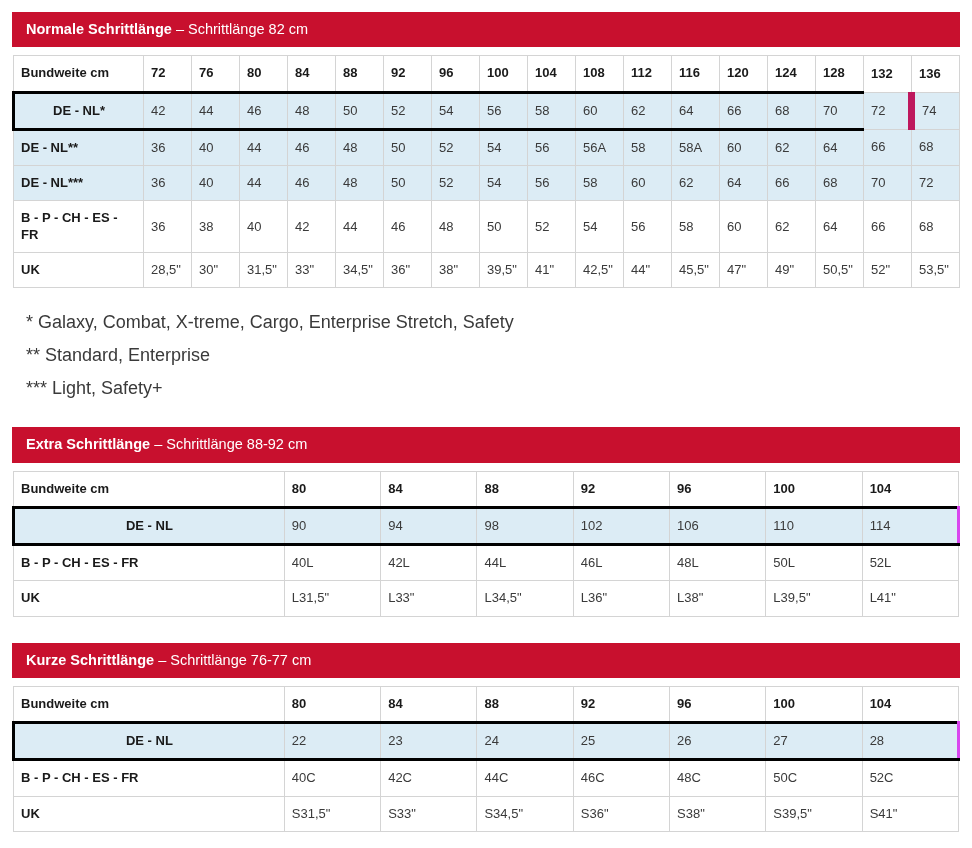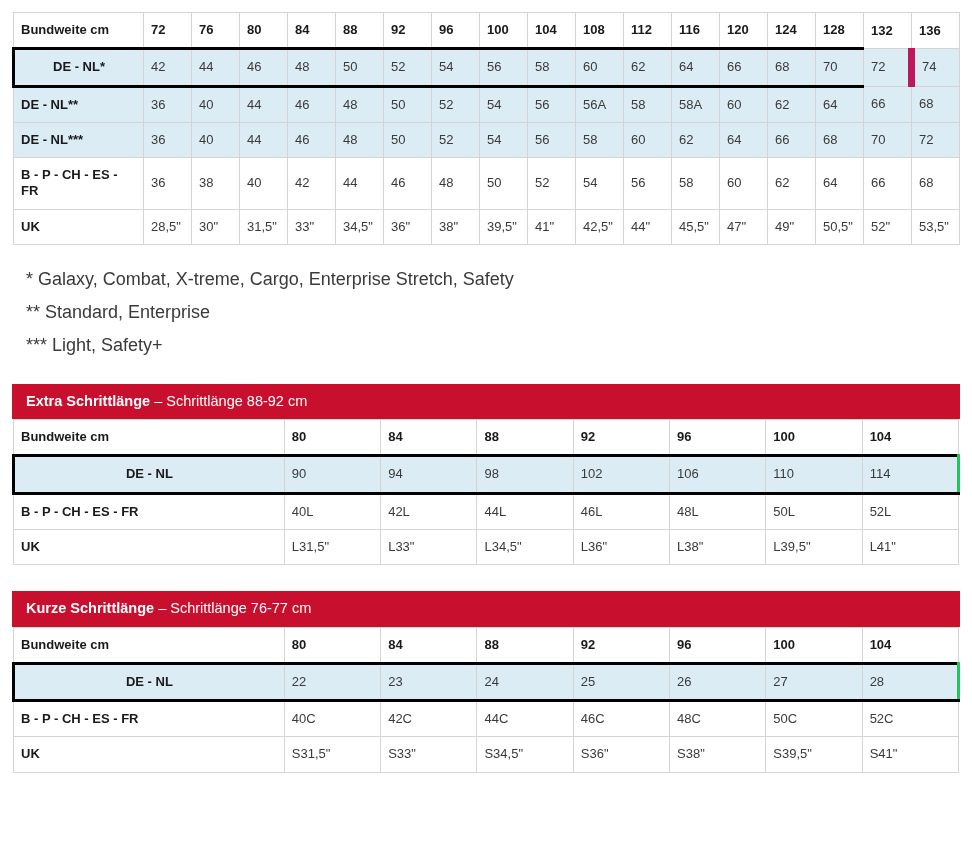--- a/index.html
+++ b/index.html
@@ -34,20 +34,21 @@
   }
   .section-head .sub {
     font-weight: normal;
   }
 
   
   table.sizetable {
     border-collapse: collapse;
     width: 948px;
     table-layout: fixed;
+    margin-top: 8px;
   }
   table.sizetable td {
     border: 1px solid #d4d4d4;
     padding: 9px 7px;
     font-size: 13px;
     color: #3a3a3a;
     vertical-align: middle;
     line-height: 1.25;
     overflow: hidden;
   }
@@ -70,21 +71,21 @@
   
   tr.hl td {
     border-top: 3px solid #000000;
     border-bottom: 3px solid #000000;
   }
   tr.hl td:first-child {
     border-left: 3px solid #000000;
     text-align: center;
   }
   tr.hl td:last-child {
-    border-right: 3px solid #22c55e;
+    border-right: 3px solid #d946ef;
   }
 
   
   .notes {
     padding: 18px 14px 6px 14px;
   }
   .notes div {
     font-size: 18px;
     color: #3a3a3a;
     padding: 6px 0;
@@ -92,20 +93,24 @@
 
   .spacer-lg { height: 26px; }
   .spacer-sm { height: 16px; }
 </style>
 </head>
 <body>
 
 <div class="page">
 
   <div>
+    <div class="section-head">
+      <span class="title">Normale Schrittlänge</span>
+      <span class="sub">– Schrittlänge 82 cm</span>
+    </div>
     <table class="sizetable">
       <colgroup>
         <col style="width:130px">
         <col span="17" style="width:48px">
       </colgroup>
       <tbody>
         <tr class="rowhead">
           <td>Bundweite cm</td>
           <td>72</td>
           <td>76</td>

